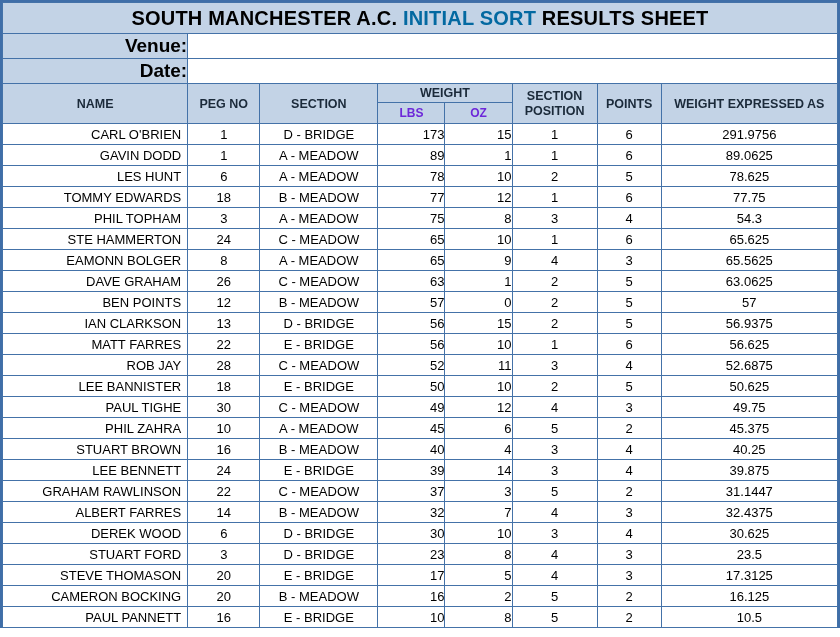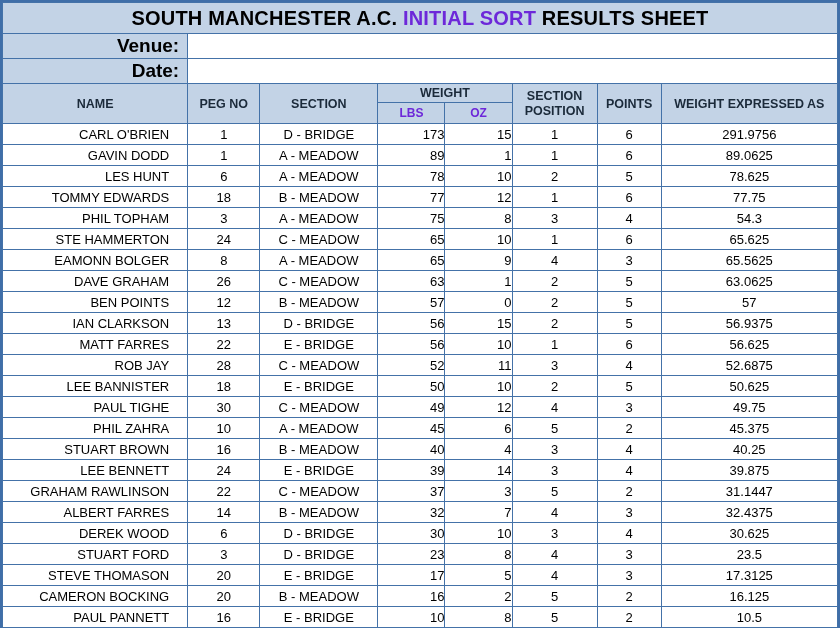--- a/index.html
+++ b/index.html
@@ -36,27 +36,26 @@
     background: #c3d3e6;
     height: 30px;
     text-align: center;
     font-size: 20px;
     font-weight: bold;
     color: #000000;
     letter-spacing: 0.2px;
     white-space: nowrap;
   }
   .title-cell .hl {
-    color: #6d28d9;
+    color: #0369a1;
   }
   
   .label-cell {
     background: #c3d3e6;
     text-align: right;
-    padding-right: 8px;
     font-size: 19px;
     font-weight: bold;
     height: 24px;
   }
   .blank-cell {
     background: #ffffff;
   }
   
   .hdr {
     background: #c3d3e6;
@@ -79,21 +78,21 @@
   }
   
   .data-row td {
     height: 20px;
     font-size: 13px;
     color: #000000;
     background: #ffffff;
   }
   .c-name {
     text-align: right;
-    padding-right: 18px;
+    padding-right: 6px;
     white-space: nowrap;
   }
   .c-center {
     text-align: center;
   }
   .c-weight {
     text-align: right;
   }
   
   col.name    { width: 185px; }

